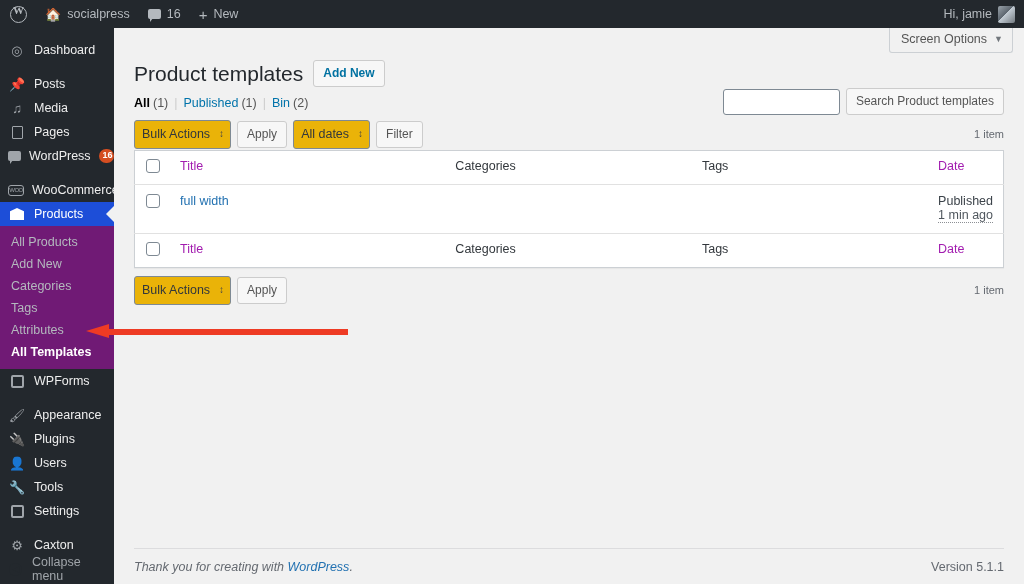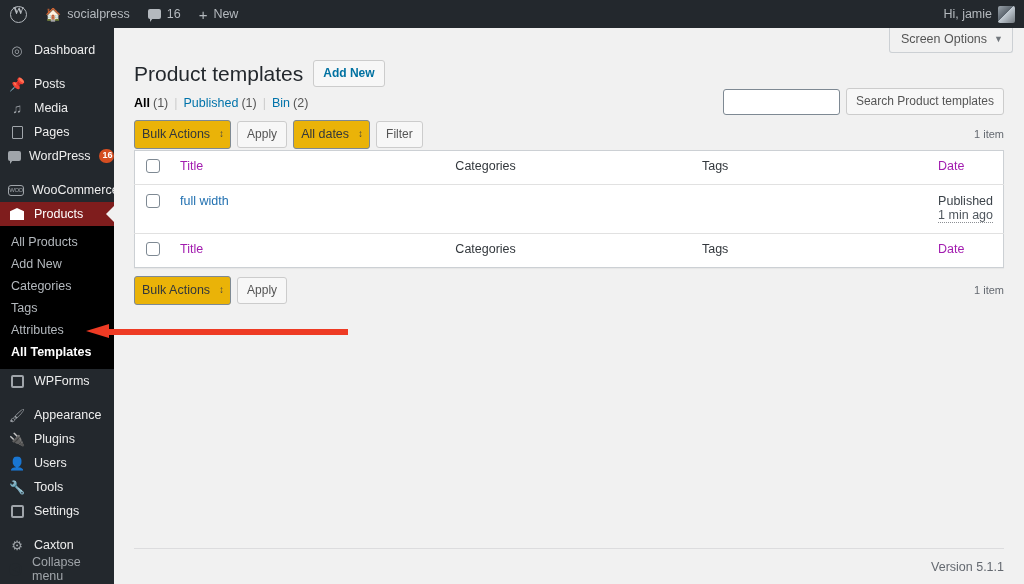--- a/index.html
+++ b/index.html
@@ -47,33 +47,33 @@
   }
   .menu-item {
     display: flex; align-items: center; gap: 8px;
     height: 24px; padding: 0 8px; color: #eee; position: relative;
   }
   .menu-sep { height: 10px; }
   .menu-item .mi-icon {
     width: 18px; text-align: center; color: #a0a5aa; font-size: 13px;
     display: inline-flex; align-items: center; justify-content: center;
   }
-  .menu-item.active { background: #7f1d1d; color: #fff; }
+  .menu-item.active { background: #1d4ed8; color: #fff; }
   .menu-item.active .mi-icon { color: #fff; }
   .menu-item.active::after {
     content: ""; position: absolute; right: 0; top: 50%;
     margin-top: -8px; border-style: solid; border-width: 8px 8px 8px 0;
     border-color: transparent #f1f1f1 transparent transparent;
   }
   .badge {
     background: #d54e21; color: #fff; border-radius: 10px;
     font-size: 9px; line-height: 13px; min-width: 15px; height: 14px;
     padding: 0 4px; text-align: center; font-weight: 600;
   }
-  .submenu { background: #000000; padding: 5px 0 6px 0; }
+  .submenu { background: #701a75; padding: 5px 0 6px 0; }
   .submenu-item {
     display: block; padding: 3px 8px 3px 11px; color: #b4b9be; font-size: 12.5px;
     line-height: 16px;
   }
   .submenu-item.current { color: #fff; font-weight: 700; }
   .menu-item.collapse { color: #a0a5aa; }
   .menu-item.collapse .mi-icon { color: #a0a5aa; }
 
   
   .ico-sq { width: 13px; height: 13px; border: 2px solid currentColor; border-radius: 2px; display: inline-block; }
@@ -432,20 +432,23 @@
       <div class="tablenav bottom">
         <span class="select">Bulk Actions</span>
         <span class="btn btn-plain">Apply</span>
         <span class="count-right">1 item</span>
       </div>
 
     </div>
   </div>
 
   <div class="footer">
+    <div class="footer-left">
+      <span>Thank you for creating with </span><a>WordPress</a><span>.</span>
+    </div>
     <div class="footer-right">Version 5.1.1</div>
   </div>
 
   <div class="red-arrow">
     <div class="head" style="border-color: transparent rgb(238, 59, 36) transparent transparent;"></div>
     <div class="shaft" style="background: rgb(238, 59, 36);"></div>
   </div>
 
 </div>
 

